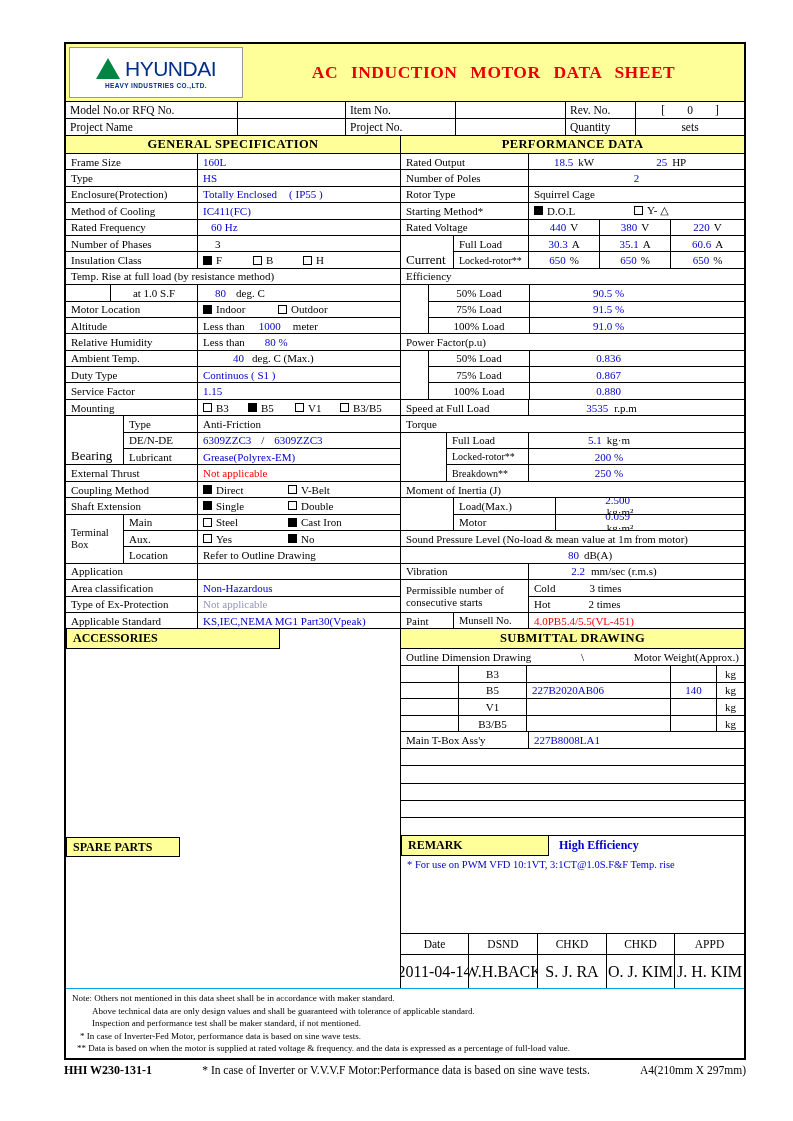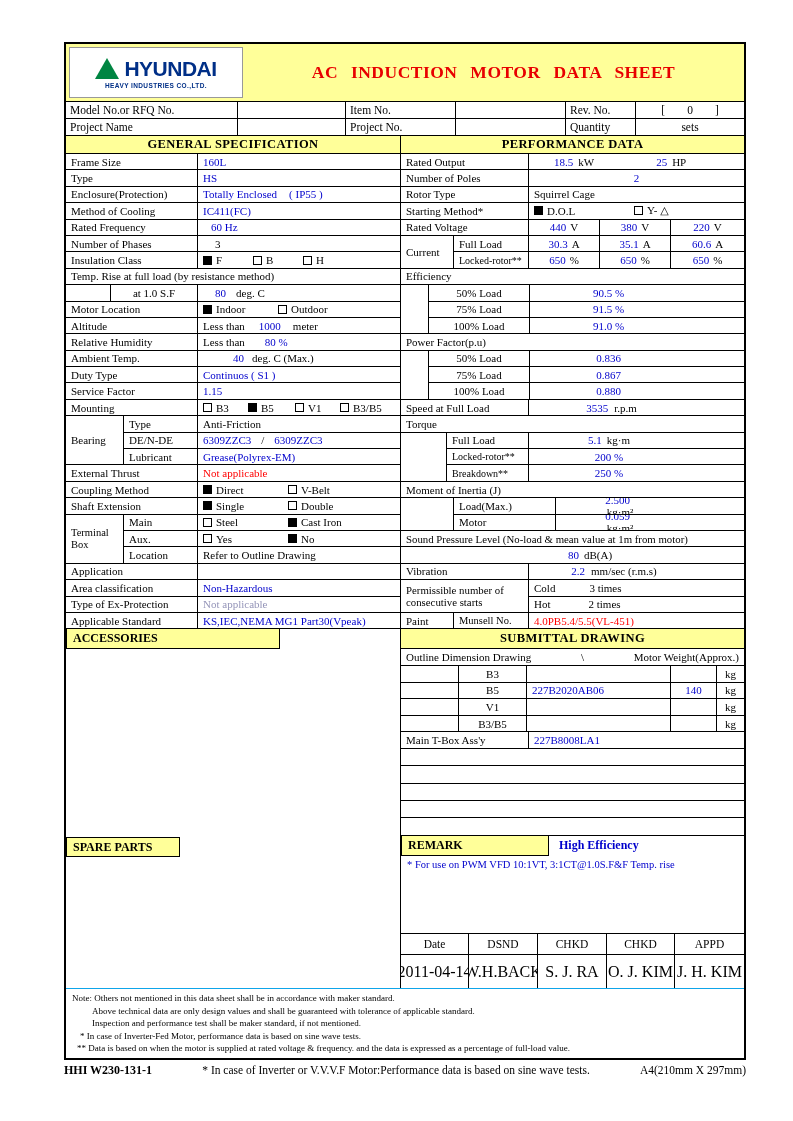--- a/index.html
+++ b/index.html
@@ -7,37 +7,37 @@
     --brand-blue:#002f87; --logo-green:#008542; --ink:#000;
   }
   *{margin:0;padding:0;box-sizing:border-box;}
   html,body{width:793px;height:1121px;}
   body{background:#fff;font-family:"Liberation Serif",serif;color:#000;position:relative;}
   .sheet{position:absolute;left:64px;top:42px;width:682px;height:1018px;border:2px solid #000;display:flex;flex-direction:column;background:#fff;}
   .band{height:58px;background:var(--yellow);border-bottom:1px solid #000;display:flex;}
   .logo-box{width:174px;margin:3px 0 3px 3px;background:#fff;border:1px solid #999;display:flex;flex-direction:column;align-items:center;justify-content:center;}
   .logo-row{display:flex;align-items:center;gap:5px;}
   .tri{width:0;height:0;border-left:12px solid transparent;border-right:12px solid transparent;border-bottom:21px solid var(--logo-green);}
-  .brand{font-size:21px;font-weight:bold;color:var(--brand-blue);font-family:"Liberation Sans",sans-serif;letter-spacing:-0.5px;}
+  .brand{font-size:21px;font-weight:normal;color:var(--brand-blue);font-family:"Liberation Sans",sans-serif;letter-spacing:-0.5px;}
   .brand-sub{font-size:6.5px;font-weight:bold;color:var(--brand-blue);font-family:"Liberation Sans",sans-serif;letter-spacing:0.4px;margin-top:1px;}
   .doc-title{flex:1;display:flex;align-items:center;justify-content:center;color:var(--title-red);font-weight:bold;font-size:17.5px;word-spacing:8px;letter-spacing:0.5px;}
   .meta{display:flex;height:17px;border-bottom:1px solid #000;font-size:11.5px;}
   .meta .c{padding:0 4px;}
   .cols{flex:1;display:flex;min-height:0;}
   .col-l{width:335px;border-right:1px solid #000;display:flex;flex-direction:column;}
   .col-r{width:343px;display:flex;flex-direction:column;}
   .sec-title{height:18px;background:var(--yellow);border-bottom:1px solid #000;display:flex;align-items:center;justify-content:center;font-weight:bold;font-size:12.5px;letter-spacing:0.4px;flex:none;}
   .r{height:16.4px;display:flex;border-bottom:1px solid #000;font-size:11px;flex:none;}
   .c{display:flex;align-items:center;border-right:1px solid #000;padding:0 5px;overflow:hidden;white-space:nowrap;}
   .cl{border-right:none;}
   .f1{flex:1;}
   .ctr{justify-content:center;}
   .blk{display:flex;flex:none;}
   .stk{flex:1;display:flex;flex-direction:column;}
-  .bc{display:flex;align-items:center;border-right:1px solid #000;border-bottom:1px solid #000;padding:0 5px;font-size:11px;}
+  .bc{display:flex;align-items:flex-end;border-right:1px solid #000;border-bottom:1px solid #000;padding:0 5px;font-size:13px;}
   .col2{flex-direction:column;justify-content:center;align-items:flex-start;line-height:1.15;}
   .blue{color:var(--blue);} .red{color:var(--red);} .mut{color:#9494b8;} .b{font-weight:bold;}
   .cb{display:inline-block;width:9px;height:9px;border:1.2px solid #000;margin-right:4px;flex:none;background:#fff;}
   .on{background:#000;}
   .opt{display:inline-flex;align-items:center;}
   .lw{width:132px;} .w28{width:28px;} .w45{width:45px;} .w46{width:46px;} .w53{width:53px;}
   .w58{width:58px;} .w68{width:68px;} .w71{width:71px;} .w74{width:74px;} .w75{width:75px;} .w82{width:82px;}
   .w87{width:87px;} .w101{width:101px;} .w102{width:102px;} .w114{width:114px;}
   .w128{width:128px;} .w136{width:148px;} .w144{width:144px;} .w214{width:214px;}
   .ow45{width:45px;} .ow47{width:47px;} .ow50{width:50px;} .ow75{width:75px;} .ow85{width:85px;} .ow100{width:100px;}

